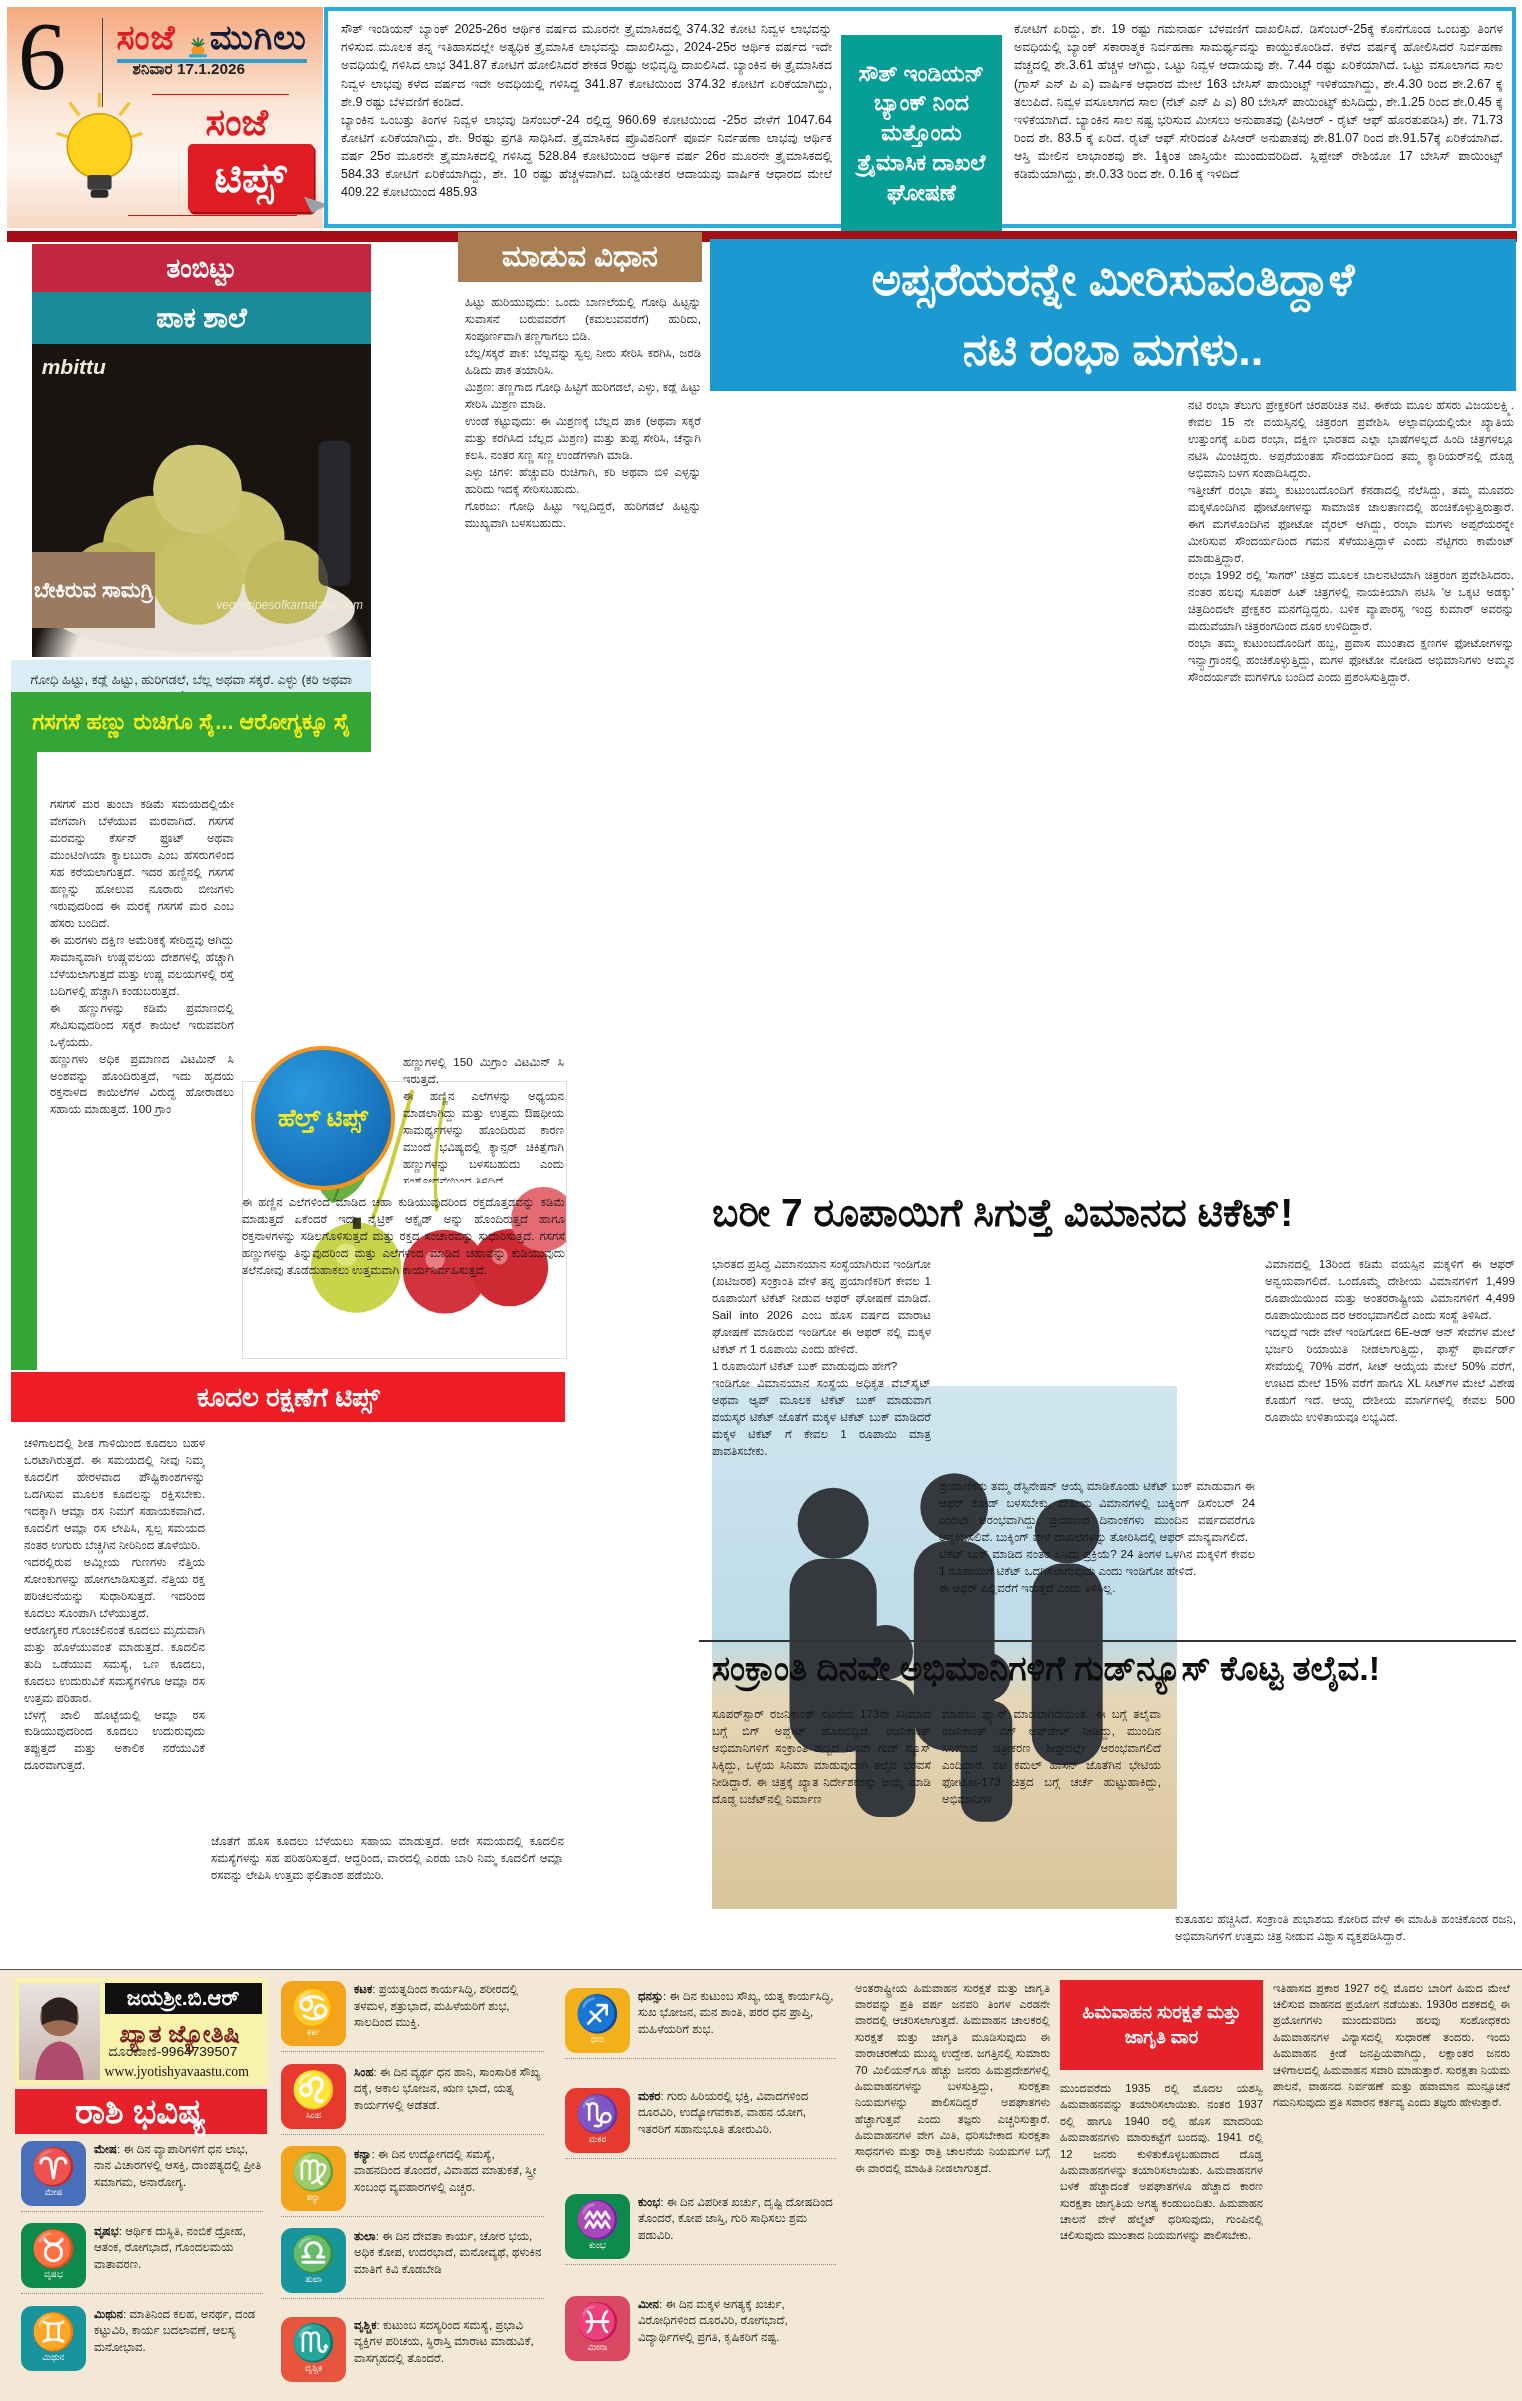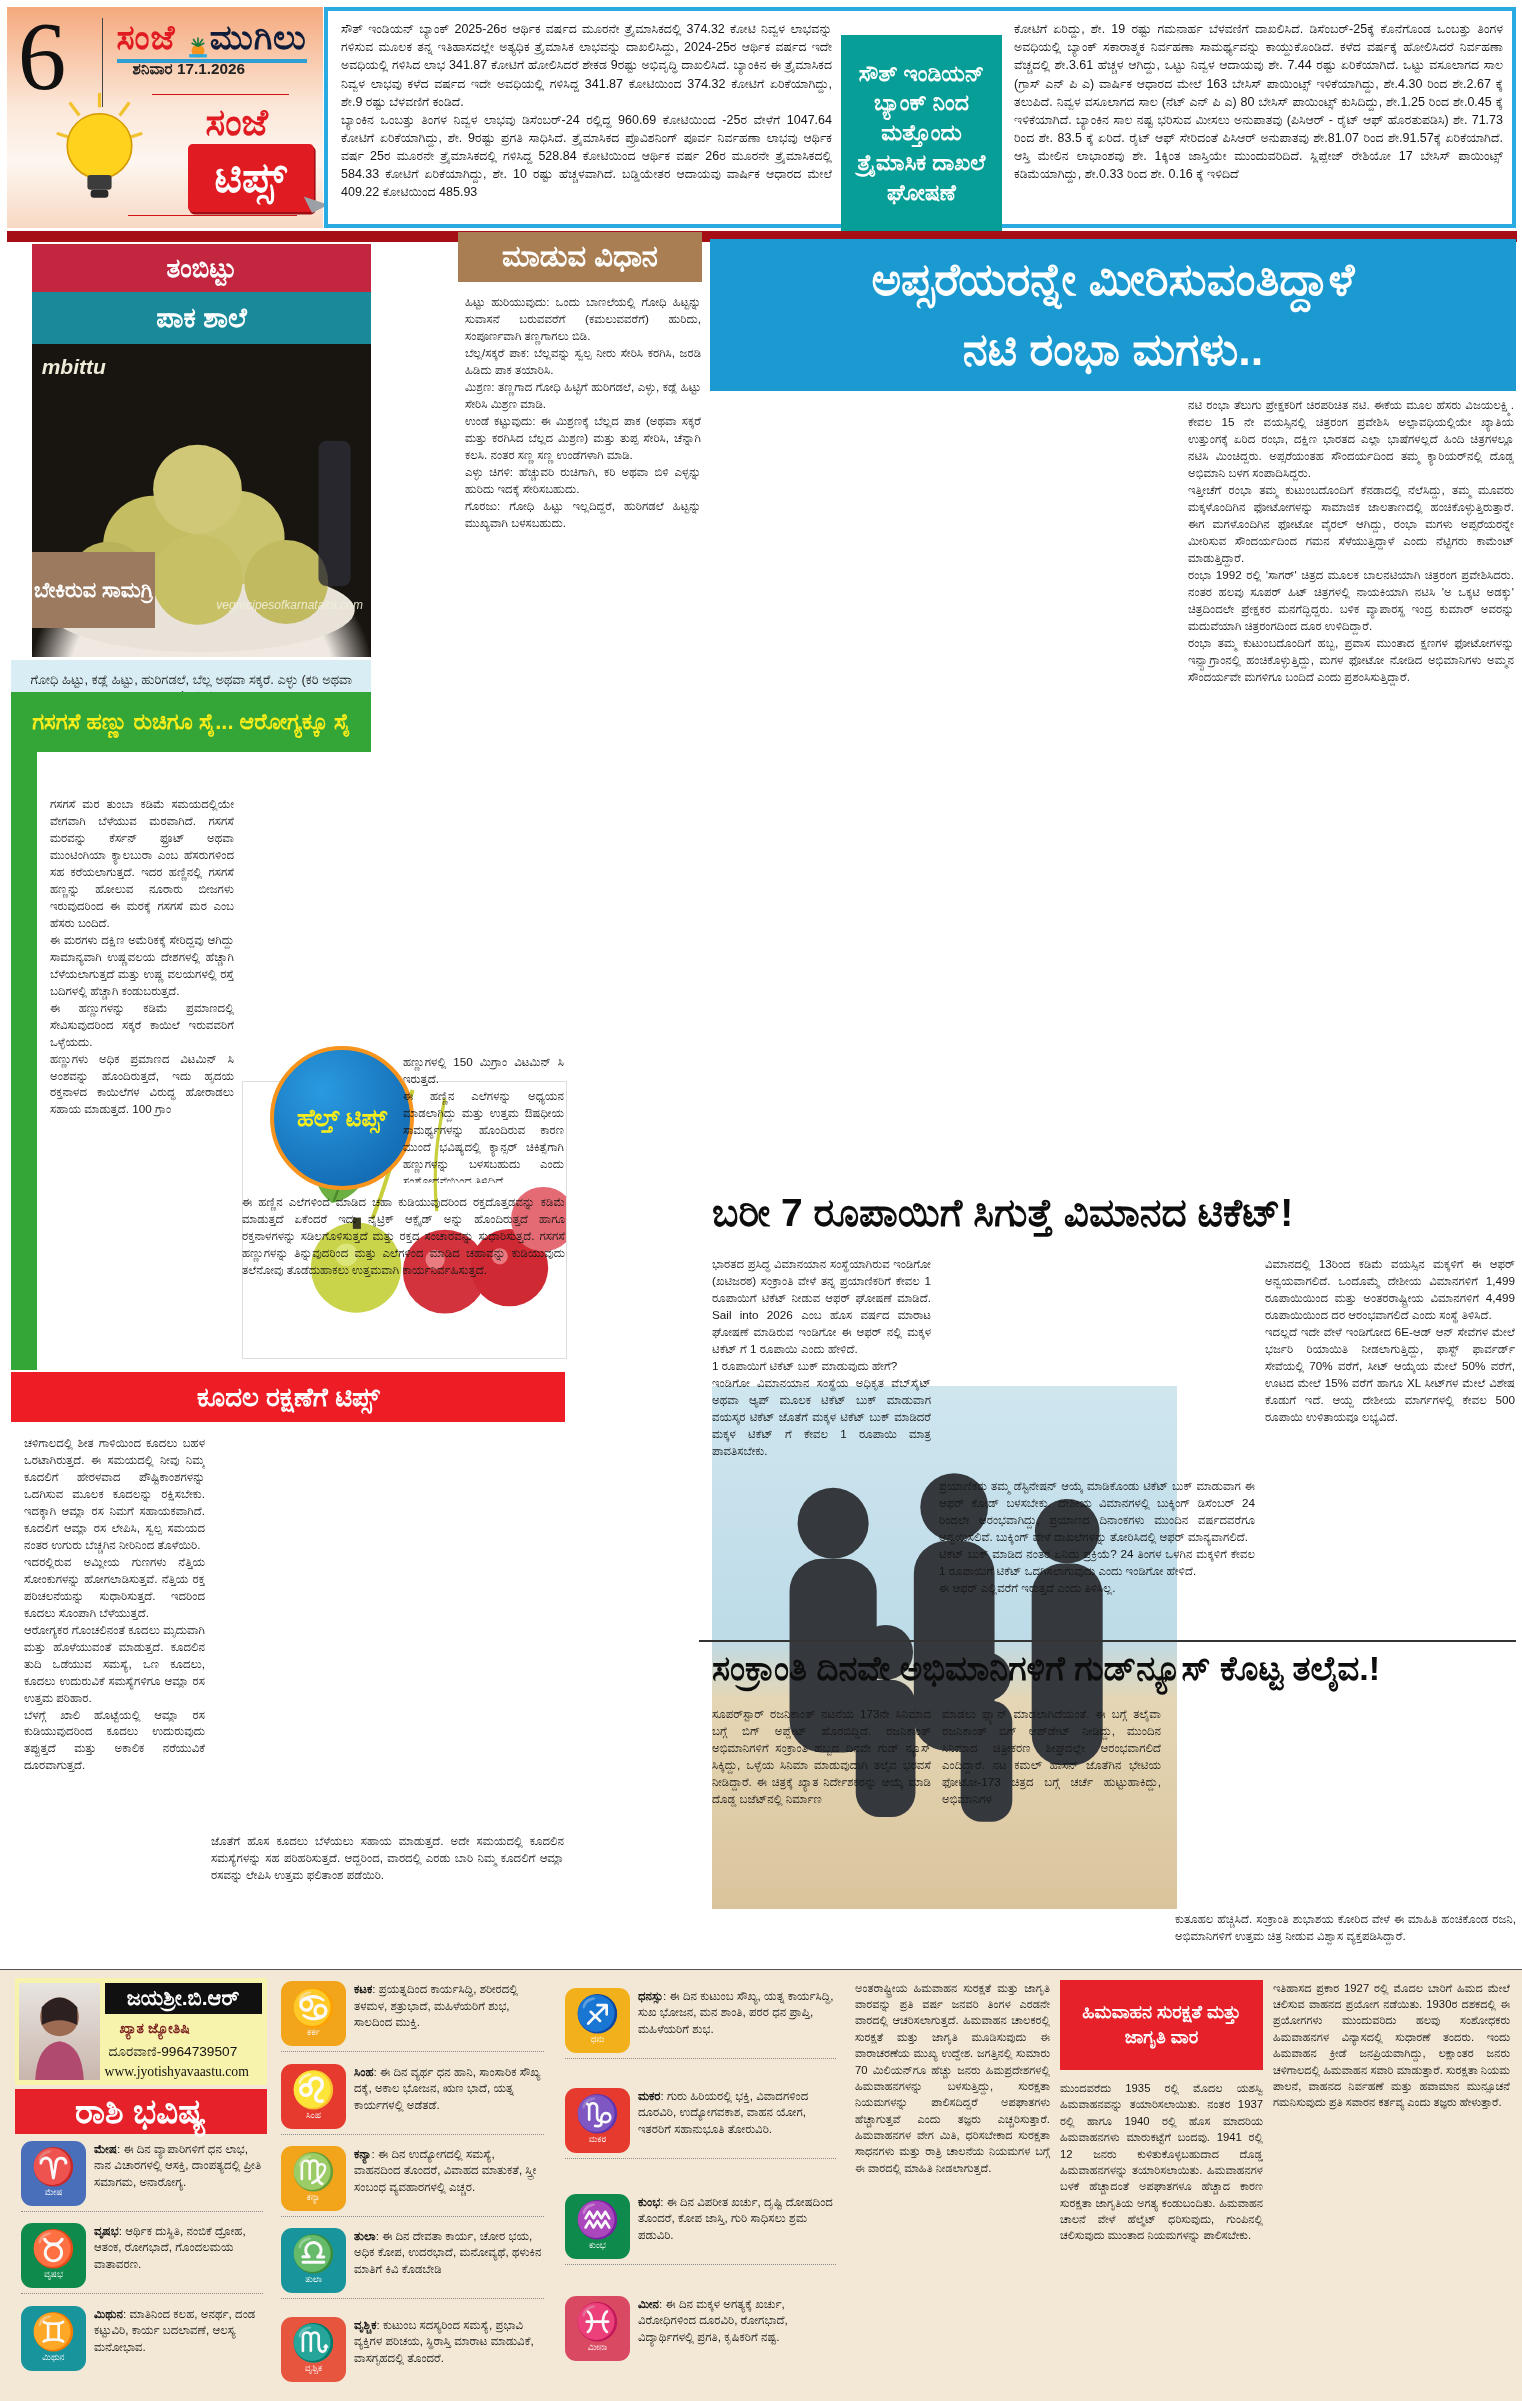--- a/index.html
+++ b/index.html
@@ -30,21 +30,21 @@
   .ing-strip{background:#d9eef4;color:#222;font-size:13px;}
   .photo{position:relative;overflow:hidden;}
   .wm{position:absolute;color:#f2efda;font-style:italic;font-size:12px;opacity:.9;}
   .tipcircle{border-radius:50%;background:radial-gradient(circle at 35% 30%,#2a9ae0,#0d5fa8);border:4.8px solid #f7941d;color:#f9ed1b;font-weight:bold;font-size:24px;line-height:1.2;}
   .blue-head{background:#1b9ad2;color:#fff;font-weight:bold;font-size:45px;line-height:1.55;}
   .black-head{color:#0d0d0d;font-weight:bold;}
   
   #bottom{left:0;top:1969px;width:1523px;height:433px;background:#f2e8d5;border-top:1.6px solid #555;}
   .astro-card{background:#f8f3ac;}
   .astro-name{background:#101010;color:#fff;font-weight:bold;font-size:21px;}
-  .astro-sub{color:#7a1f1f;font-weight:bold;font-size:14px;}
+  .astro-sub{color:#7a1f1f;font-weight:bold;font-size:24px;}
   .rashi-band{background:#e62129;color:#fff;font-weight:bold;font-size:34px;}
   .red-box{background:#e62129;color:#fff;font-weight:bold;font-size:18px;line-height:1.4;}
   .zentry{position:absolute;display:flex;gap:8px;border-bottom:0.8px dotted #8a8a8a;padding-bottom:4.8px;}
   .zicon{width:65px;height:65px;min-width:65px;border-radius:11.3px;color:#fff;display:flex;flex-direction:column;align-items:center;justify-content:center;}
   .zglyph{font-size:36px;line-height:1;}
   .zlabel{font-size:9px;margin-top:1.6px;}
   .ztext{font-size:11.7px;line-height:1.4;text-align:left;color:#161616;}
   .ztext b{font-weight:bold;}
 </style>
 </head>
@@ -138,21 +138,21 @@
       <circle cx="140" cy="230" r="56" fill="#c9d44a"></circle>
         <circle cx="128" cy="214" r="14" fill="#e2ea86" opacity="0.8"></circle>
       <circle cx="250" cy="235" r="52" fill="#d2333c"></circle>
         <circle cx="238" cy="220" r="12" fill="#ef8d92" opacity="0.8"></circle>
       <circle cx="330" cy="230" r="48" fill="#cf2a34"></circle>
         <circle cx="318" cy="216" r="10" fill="#ef8d92" opacity="0.8"></circle>
       <circle cx="372" cy="170" r="40" fill="#e46a74"></circle>
       <rect x="136" y="168" width="10" height="14" fill="#3a3a20"></rect>
     </svg>
   </div>
-  <div class="abs tipcircle center" style="left:270px;top:1046px;width:136px;height:136px;">ಹೆಲ್ತ್ ಟಿಪ್ಸ್</div>
+  <div class="abs tipcircle center" style="left:251px;top:1046px;width:136px;height:136px;">ಹೆಲ್ತ್ ಟಿಪ್ಸ್</div>
   <div class="col" style="left:403px;top:1054px;width:161px;height:129px;">ಹಣ್ಣುಗಳಲ್ಲಿ 150 ಮಿಗ್ರಾಂ ವಿಟಮಿನ್ ಸಿ ಇರುತ್ತದೆ.
 ಈ ಹಣ್ಣಿನ ಎಲೆಗಳನ್ನು ಅಧ್ಯಯನ ಮಾಡಲಾಗಿದ್ದು ಮತ್ತು ಉತ್ತಮ ಔಷಧೀಯ ಸಾಮರ್ಥ್ಯಗಳನ್ನು ಹೊಂದಿರುವ ಕಾರಣ ಮುಂದೆ ಭವಿಷ್ಯದಲ್ಲಿ ಕ್ಯಾನ್ಸರ್ ಚಿಕಿತ್ಸೆಗಾಗಿ ಹಣ್ಣುಗಳನ್ನು ಬಳಸಬಹುದು ಎಂದು ಸಂಶೋಧನೆಯಿಂದ ತಿಳಿದಿದೆ.</div>
   <div class="col" style="left:242px;top:1194px;width:323px;height:169px;">ಈ ಹಣ್ಣಿನ ಎಲೆಗಳಿಂದ ಮಾಡಿದ ಚಹಾ ಕುಡಿಯುವುದರಿಂದ ರಕ್ತದೊತ್ತಡವನ್ನು ಕಡಿಮೆ ಮಾಡುತ್ತದೆ ಏಕೆಂದರೆ ಇದು ನೈಟ್ರಿಕ್ ಆಕ್ಸೈಡ್ ಅನ್ನು ಹೊಂದಿರುತ್ತದೆ ಹಾಗೂ ರಕ್ತನಾಳಗಳನ್ನು ಸಡಿಲಗೊಳಿಸುತ್ತದೆ ಮತ್ತು ರಕ್ತದ ಸಂಚಾರವನ್ನು ಸುಧಾರಿಸುತ್ತದೆ. ಗಸಗಸೆ ಹಣ್ಣುಗಳನ್ನು ತಿನ್ನುವುದರಿಂದ ಮತ್ತು ಎಲೆಗಳಿಂದ ಮಾಡಿದ ಚಹಾವನ್ನು ಕುಡಿಯುವುದು ತಲೆನೋವು ತೊಡೆದುಹಾಕಲು ಉತ್ತಮವಾಗಿ ಕಾರ್ಯನಿರ್ವಹಿಸುತ್ತದೆ.</div>
 
   <div class="abs hdr-red2 center" style="left:11.3px;top:1372px;width:554px;height:50px;">ಕೂದಲ ರಕ್ಷಣೆಗೆ ಟಿಪ್ಸ್</div>
   <div class="col" style="left:24px;top:1435px;width:181px;height:529px;">ಚಳಿಗಾಲದಲ್ಲಿ ಶೀತ ಗಾಳಿಯಿಂದ ಕೂದಲು ಬಹಳ ಒರಟಾಗಿರುತ್ತದೆ. ಈ ಸಮಯದಲ್ಲಿ ನೀವು ನಿಮ್ಮ ಕೂದಲಿಗೆ ಹೇರಳವಾದ ಪೌಷ್ಟಿಕಾಂಶಗಳನ್ನು ಒದಗಿಸುವ ಮೂಲಕ ಕೂದಲನ್ನು ರಕ್ಷಿಸಬೇಕು. ಇದಕ್ಕಾಗಿ ಆಮ್ಲಾ ರಸ ನಿಮಗೆ ಸಹಾಯಕವಾಗಿದೆ. ಕೂದಲಿಗೆ ಆಮ್ಲಾ ರಸ ಲೇಪಿಸಿ, ಸ್ವಲ್ಪ ಸಮಯದ ನಂತರ ಉಗುರು ಬೆಚ್ಚಗಿನ ನೀರಿನಿಂದ ತೊಳೆಯಿರಿ.
 ಇದರಲ್ಲಿರುವ ಅಮ್ಲೀಯ ಗುಣಗಳು ನೆತ್ತಿಯ ಸೋಂಕುಗಳನ್ನು ಹೋಗಲಾಡಿಸುತ್ತವೆ. ನೆತ್ತಿಯ ರಕ್ತ ಪರಿಚಲನೆಯನ್ನು ಸುಧಾರಿಸುತ್ತದೆ. ಇದರಿಂದ ಕೂದಲು ಸೊಂಪಾಗಿ ಬೆಳೆಯುತ್ತದೆ.
 ಆರೋಗ್ಯಕರ ಗೊಂಚಲಿನಂತೆ ಕೂದಲು ಮೃದುವಾಗಿ ಮತ್ತು ಹೊಳೆಯುವಂತೆ ಮಾಡುತ್ತದೆ. ಕೂದಲಿನ ತುದಿ ಒಡೆಯುವ ಸಮಸ್ಯೆ, ಒಣ ಕೂದಲು, ಕೂದಲು ಉದುರುವಿಕೆ ಸಮಸ್ಯೆಗಳಿಗೂ ಆಮ್ಲಾ ರಸ ಉತ್ತಮ ಪರಿಹಾರ.
 ಬೆಳಗ್ಗೆ ಖಾಲಿ ಹೊಟ್ಟೆಯಲ್ಲಿ ಆಮ್ಲಾ ರಸ ಕುಡಿಯುವುದರಿಂದ ಕೂದಲು ಉದುರುವುದು ತಪ್ಪುತ್ತದೆ ಮತ್ತು ಅಕಾಲಿಕ ನರೆಯುವಿಕೆ ದೂರವಾಗುತ್ತದೆ.</div>
   <div class="abs photo" style="left:211px;top:1425px;width:353px;height:400px;background:#b9bcbd;">

